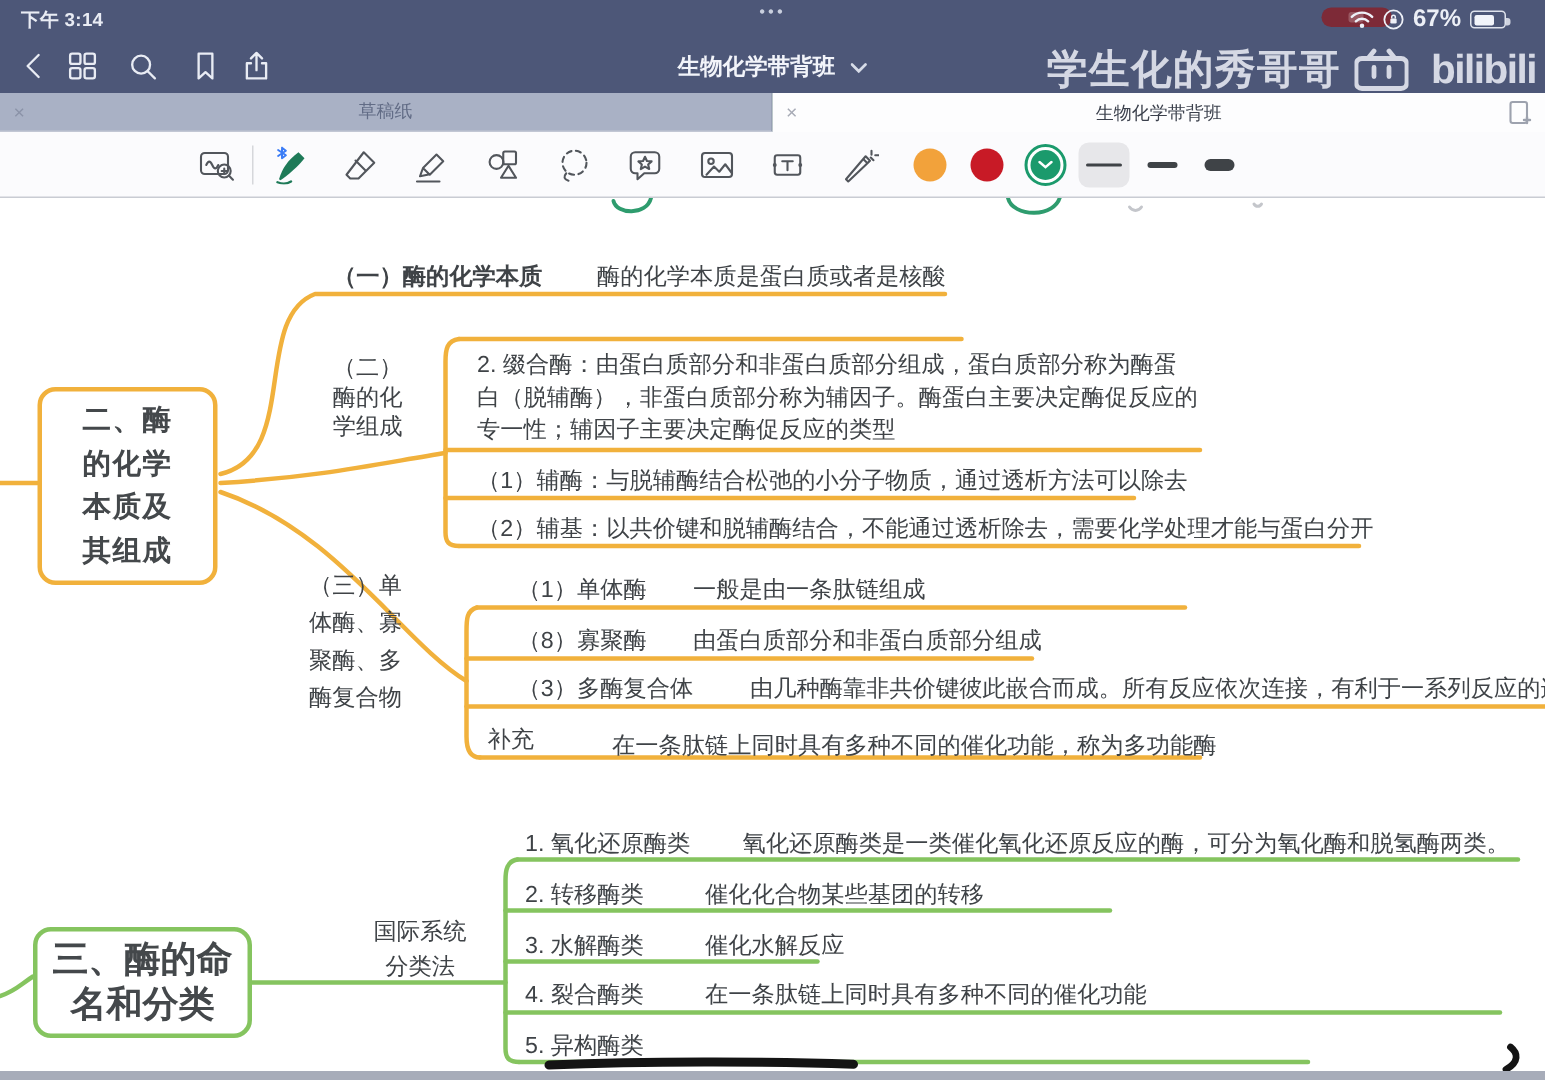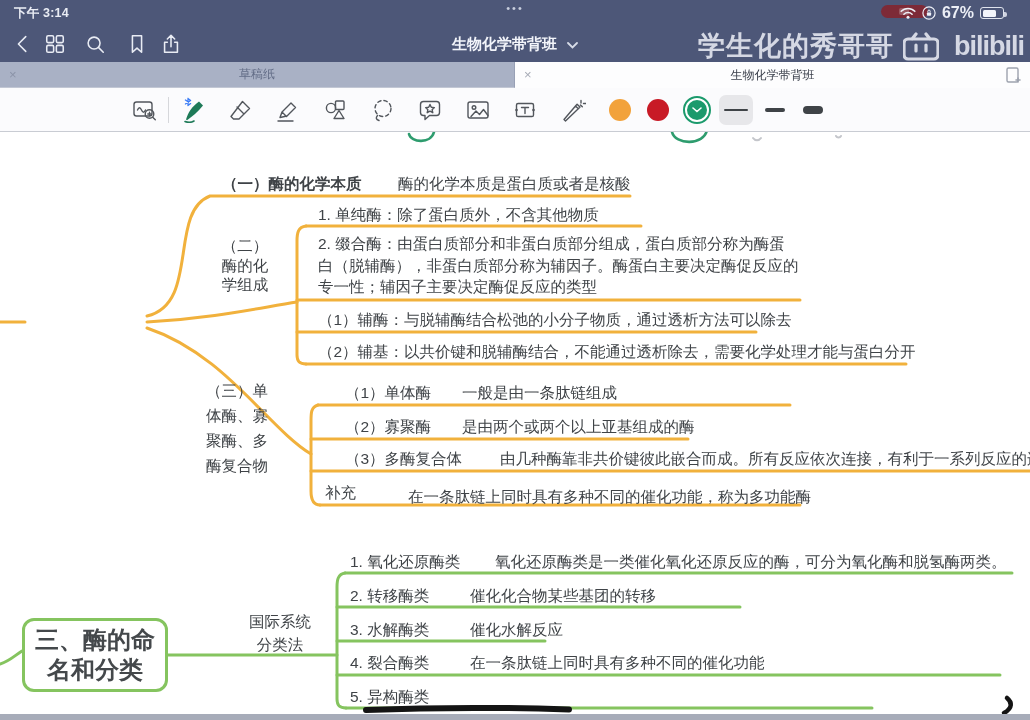--- a/index.html
+++ b/index.html
@@ -293,42 +293,45 @@
 
       <path class="ln-mark" d="M409,2 C411,11 431,12 434,0"></path>
       <path class="ln-mark" d="M672,0 C675,13 704,14 707,-2"></path>
       <path class="ln-faint" d="M753,6 c2,3 6,3 8,0"></path>
       <path class="ln-faint" d="M836,4 c1,2 4,2 5,0"></path>
 
       <path class="ln-black" stroke-width="6" d="M366,578 C430,575.5 510,575.5 569,577.5"></path>
       <path class="ln-black" stroke-width="4.5" d="M1007,566 C1012,570 1013,576 1004,581"></path>
     </svg>
 
+    <div class="mm-root" id="root2">二、酶
+的化学
+本质及
+其组成</div>
 
     <div class="mm-row" style="left:222px;top:42px;font-weight:600">（一）酶的化学本质</div>
     <div class="mm-row" style="left:398px;top:42px">酶的化学本质是蛋白质或者是核酸</div>
 
     <div class="mm-node" style="left:214px;top:104px;width:62px;line-height:19.5px">（二）
 酶的化
 学组成</div>
 
-    <div class="mm-row" style="left:318px;top:73px">1. 单纯酶：除了蛋白质外，不含其他物质</div>
     <div class="mm-row mm-block" style="left:318px;top:101px;width:482px">2. 缀合酶：由蛋白质部分和非蛋白质部分组成，蛋白质部分称为酶蛋白（脱辅酶），非蛋白质部分称为辅因子。酶蛋白主要决定酶促反应的专一性；辅因子主要决定酶促反应的类型</div>
     <div class="mm-row" style="left:318px;top:178px">（1）辅酶：与脱辅酶结合松弛的小分子物质，通过透析方法可以除去</div>
     <div class="mm-row" style="left:318px;top:210px">（2）辅基：以共价键和脱辅酶结合，不能通过透析除去，需要化学处理才能与蛋白分开</div>
 
     <div class="mm-node" style="left:203px;top:246px;width:68px;line-height:25px">（三）单
 体酶、寡
 聚酶、多
 酶复合物</div>
 
     <div class="mm-row" style="left:345px;top:251px">（1）单体酶</div>
     <div class="mm-row" style="left:462px;top:251px">一般是由一条肽链组成</div>
-    <div class="mm-row" style="left:345px;top:285px">（2）寡聚酶</div>
-    <div class="mm-row" style="left:462px;top:285px">是由两个或两个以上亚基组成的酶</div>
+    <div class="mm-row" style="left:345px;top:285px">（8）寡聚酶</div>
+    <div class="mm-row" style="left:462px;top:285px">由蛋白质部分和非蛋白质部分组成</div>
     <div class="mm-row" style="left:345px;top:317px">（3）多酶复合体</div>
     <div class="mm-row" style="left:500px;top:317px">由几种酶靠非共价键彼此嵌合而成。所有反应依次连接，有利于一系列反应的连续进</div>
     <div class="mm-row" style="left:325px;top:351px">补充</div>
     <div class="mm-row" style="left:408px;top:355px">在一条肽链上同时具有多种不同的催化功能，称为多功能酶</div>
 
     <div class="mm-root green" id="root3">三、酶的命
 名和分类</div>
     <div class="mm-node" style="left:238px;top:478px;width:84px;line-height:23px">国际系统
 分类法</div>
 

